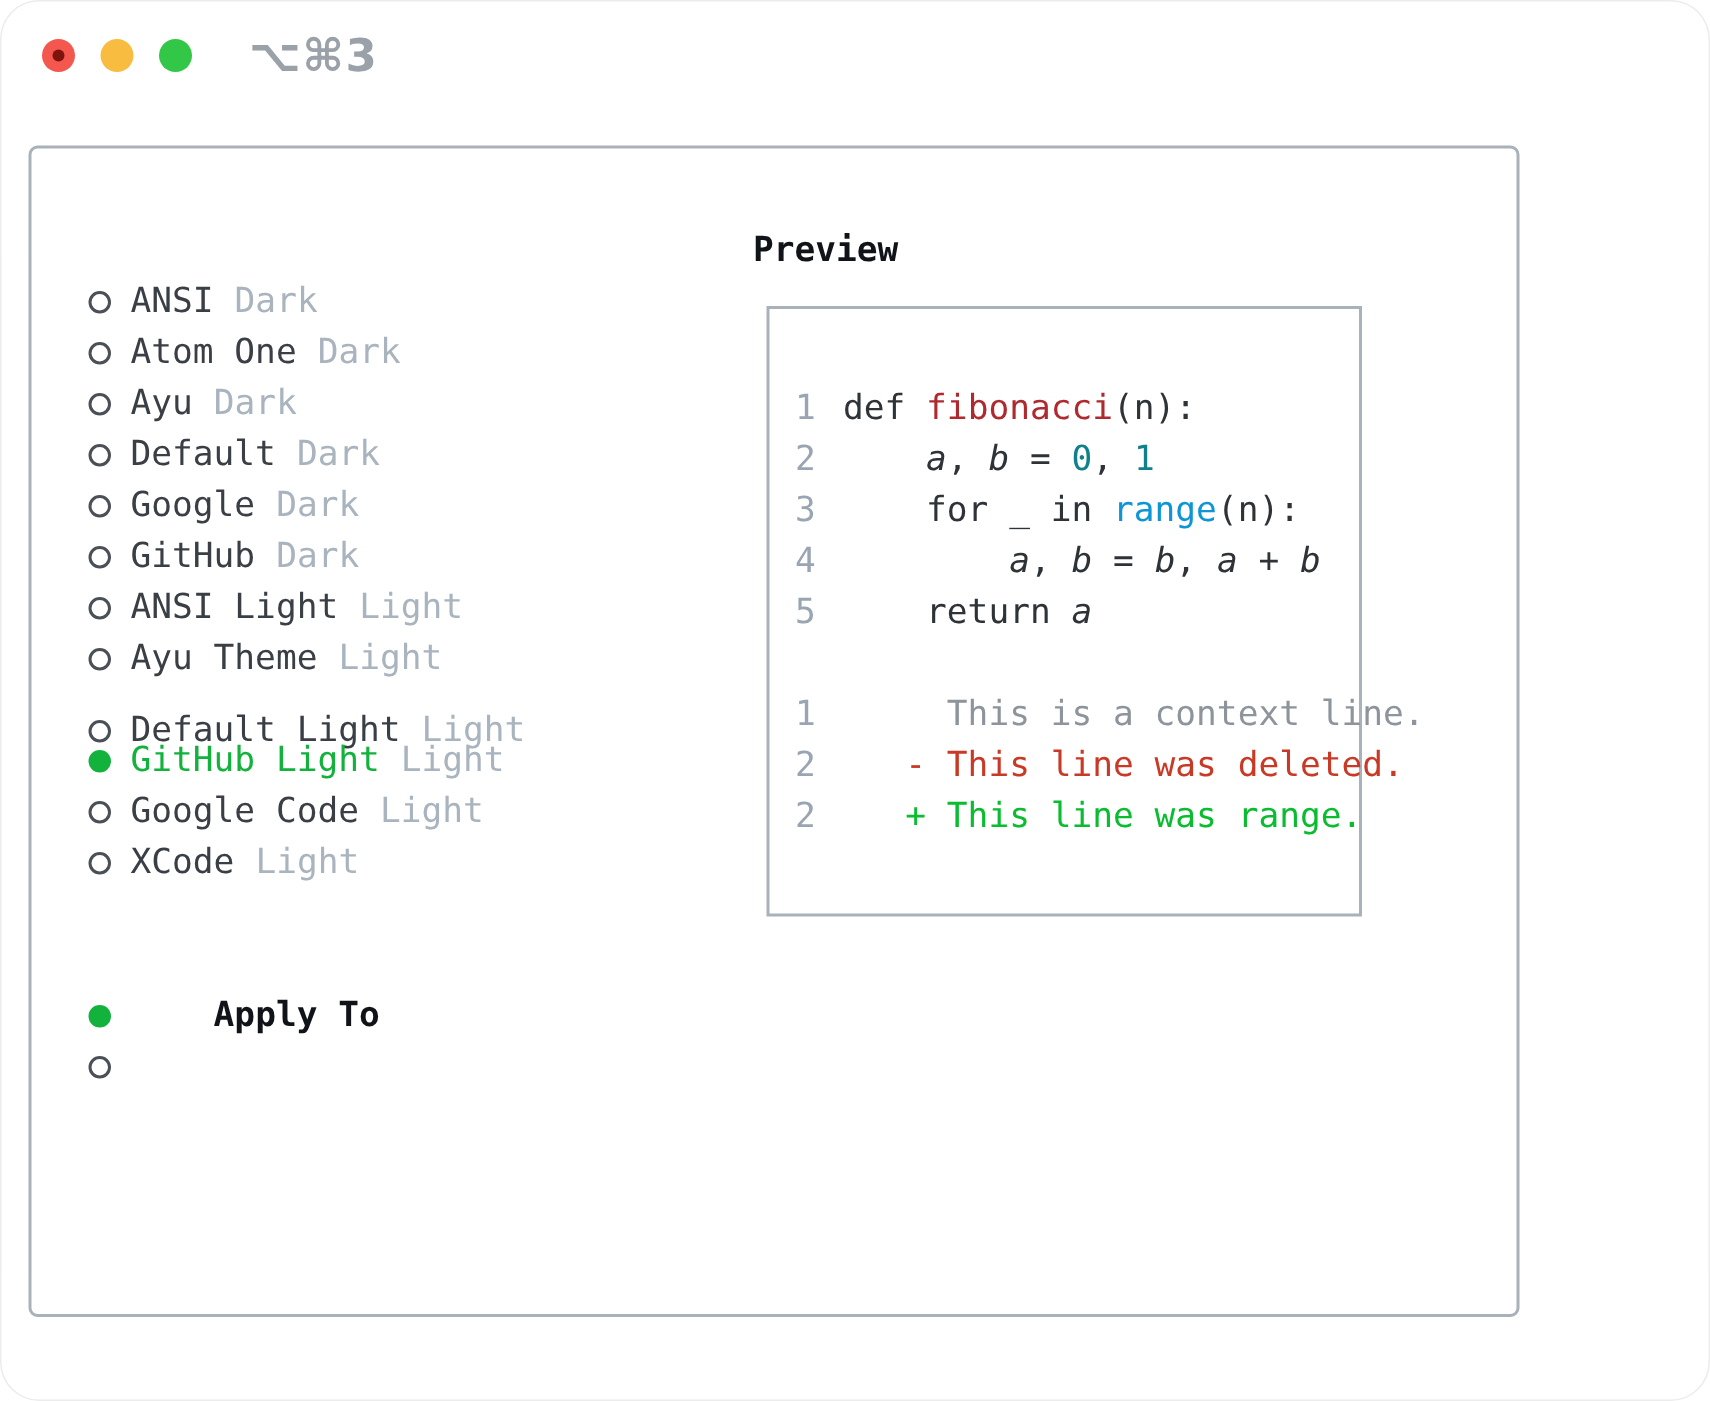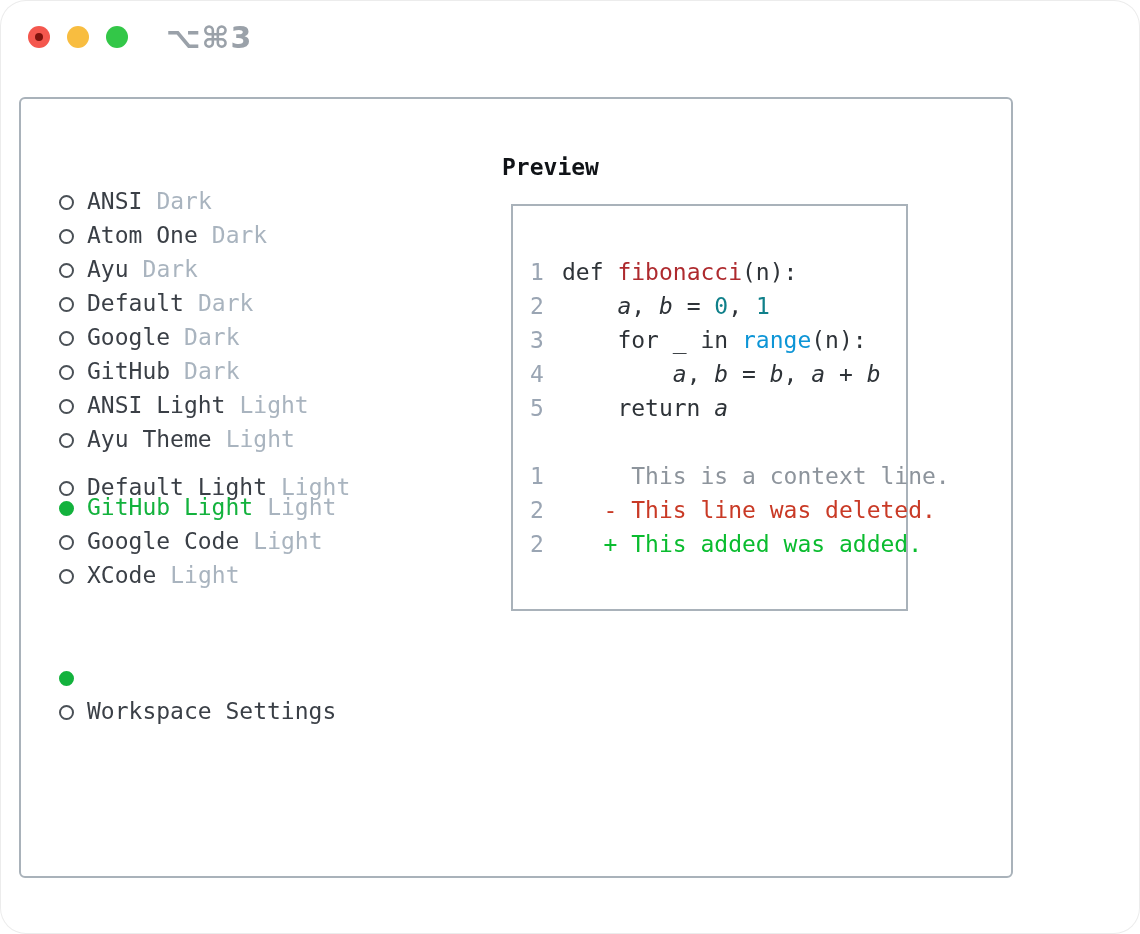--- a/index.html
+++ b/index.html
@@ -87,37 +87,40 @@
       <div class="row" style="top: 221px;"><span class="radio"></span><span class="lbl">Google</span><span class="badge">Dark</span></div>
       <div class="row" style="top: 255px;"><span class="radio"></span><span class="lbl">GitHub</span><span class="badge">Dark</span></div>
       <div class="row" style="top: 289px;"><span class="radio"></span><span class="lbl">ANSI Light</span><span class="badge">Light</span></div>
       <div class="row" style="top: 323px;"><span class="radio"></span><span class="lbl">Ayu Theme</span><span class="badge">Light</span></div>
       <div class="row" style="top: 357px; margin-top: 14px;"><span class="radio"></span><span class="lbl">Default Light</span><span class="badge">Light</span></div>
       <div class="row" style="top: 391px;"><span class="radio sel"></span><span class="lbl sel">GitHub Light</span><span class="badge">Light</span></div>
       <div class="row" style="top: 425px;"><span class="radio"></span><span class="lbl">Google Code</span><span class="badge">Light</span></div>
       <div class="row" style="top: 459px;"><span class="radio"></span><span class="lbl">XCode</span><span class="badge">Light</span></div>
     </div>
 
+  <div class="row" style="top:527px">
+    <span class="indent"></span><span class="sect-title">Apply To</span>
+  </div>
 
   <div id="apply-options">
       <div class="row" style="top: 561px;"><span class="radio sel"></span></div>
-      <div class="row" style="top: 595px;"><span class="radio"></span><span class="lbl">Workspace Settings</span></div>
+      <div class="row" style="top: 595px;"><span class="radio"></span></div>
     </div>
 
 
   <div class="preview-title" style="left:481px;top:51px;position:absolute">Preview</div>
 
   <div class="preview-box" style="left:490px;top:105px">
     <div id="code-lines">
         <div class="pline" style="top: 49px;"><span class="lnum">1</span><span class="c-plain">def </span><span class="c-func">fibonacci</span><span class="c-plain">(n):</span></div>
         <div class="pline" style="top: 83px;"><span class="lnum">2</span><span class="c-plain">    </span><span class="c-var">a</span><span class="c-plain">, </span><span class="c-var">b</span><span class="c-plain"> = </span><span class="c-num">0</span><span class="c-plain">, </span><span class="c-num">1</span></div>
         <div class="pline" style="top: 117px;"><span class="lnum">3</span><span class="c-plain">    for _ in </span><span class="c-builtin">range</span><span class="c-plain">(n):</span></div>
         <div class="pline" style="top: 151px;"><span class="lnum">4</span><span class="c-plain">        </span><span class="c-var">a</span><span class="c-plain">, </span><span class="c-var">b</span><span class="c-plain"> = </span><span class="c-var">b</span><span class="c-plain">, </span><span class="c-var">a</span><span class="c-plain"> + </span><span class="c-var">b</span></div>
         <div class="pline" style="top: 185px;"><span class="lnum">5</span><span class="c-plain">    return </span><span class="c-var">a</span></div>
       </div>
     <div id="diff-lines">
         <div class="pline" style="top: 253px;"><span class="lnum">1</span><span class="c-ctx">     This is a context line.</span></div>
         <div class="pline" style="top: 287px;"><span class="lnum">2</span><span class="c-del">   - This line was deleted.</span></div>
-        <div class="pline" style="top: 321px;"><span class="lnum">2</span><span class="c-add">   + This added was added.</span></div>
+        <div class="pline" style="top: 321px;"><span class="lnum">2</span><span class="c-add">   + This line was range.</span></div>
       </div>
   </div>
 
 </div>
 
 </body></html>

